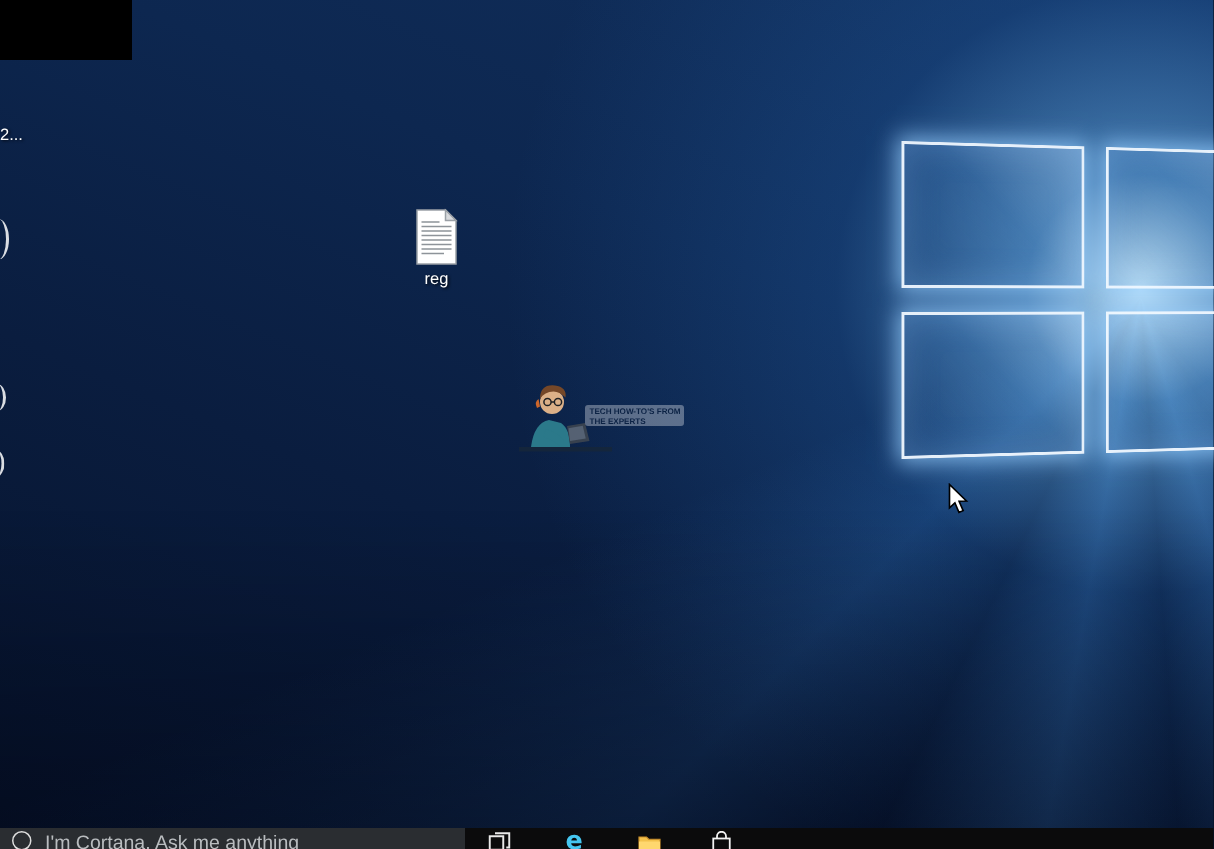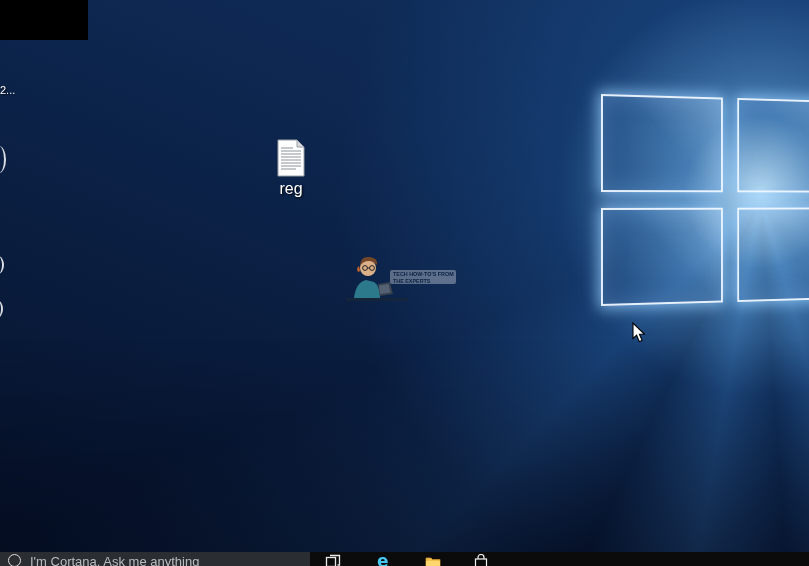--- a/index.html
+++ b/index.html
@@ -56,21 +56,21 @@
   .edge-arc.a1{left:-8px;top:146px;width:12px;height:27px;}
   .edge-arc.a2{left:-8px;top:256px;width:10px;height:18px;}
   .edge-arc.a3{left:-9px;top:300px;width:10px;height:18px;}
 
   
   .desk-icon{
     position:absolute;left:261px;top:139px;width:60px;text-align:center;cursor:default;
   }
   .desk-icon .glyph{display:block;margin:0 auto;}
   .desk-icon .label{
-    display:block;margin-top:3px;color:#fff;font-size:16px;
+    display:block;margin-top:3px;color:#fff;font-size:11px;
     text-shadow:1px 1px 2px rgba(0,0,0,0.9);
   }
 
   
   .watermark{position:absolute;left:338px;top:246px;width:126px;height:64px;opacity:0.95;}
 
   
   .cursor{position:absolute;left:632px;top:322px;}
 
   

